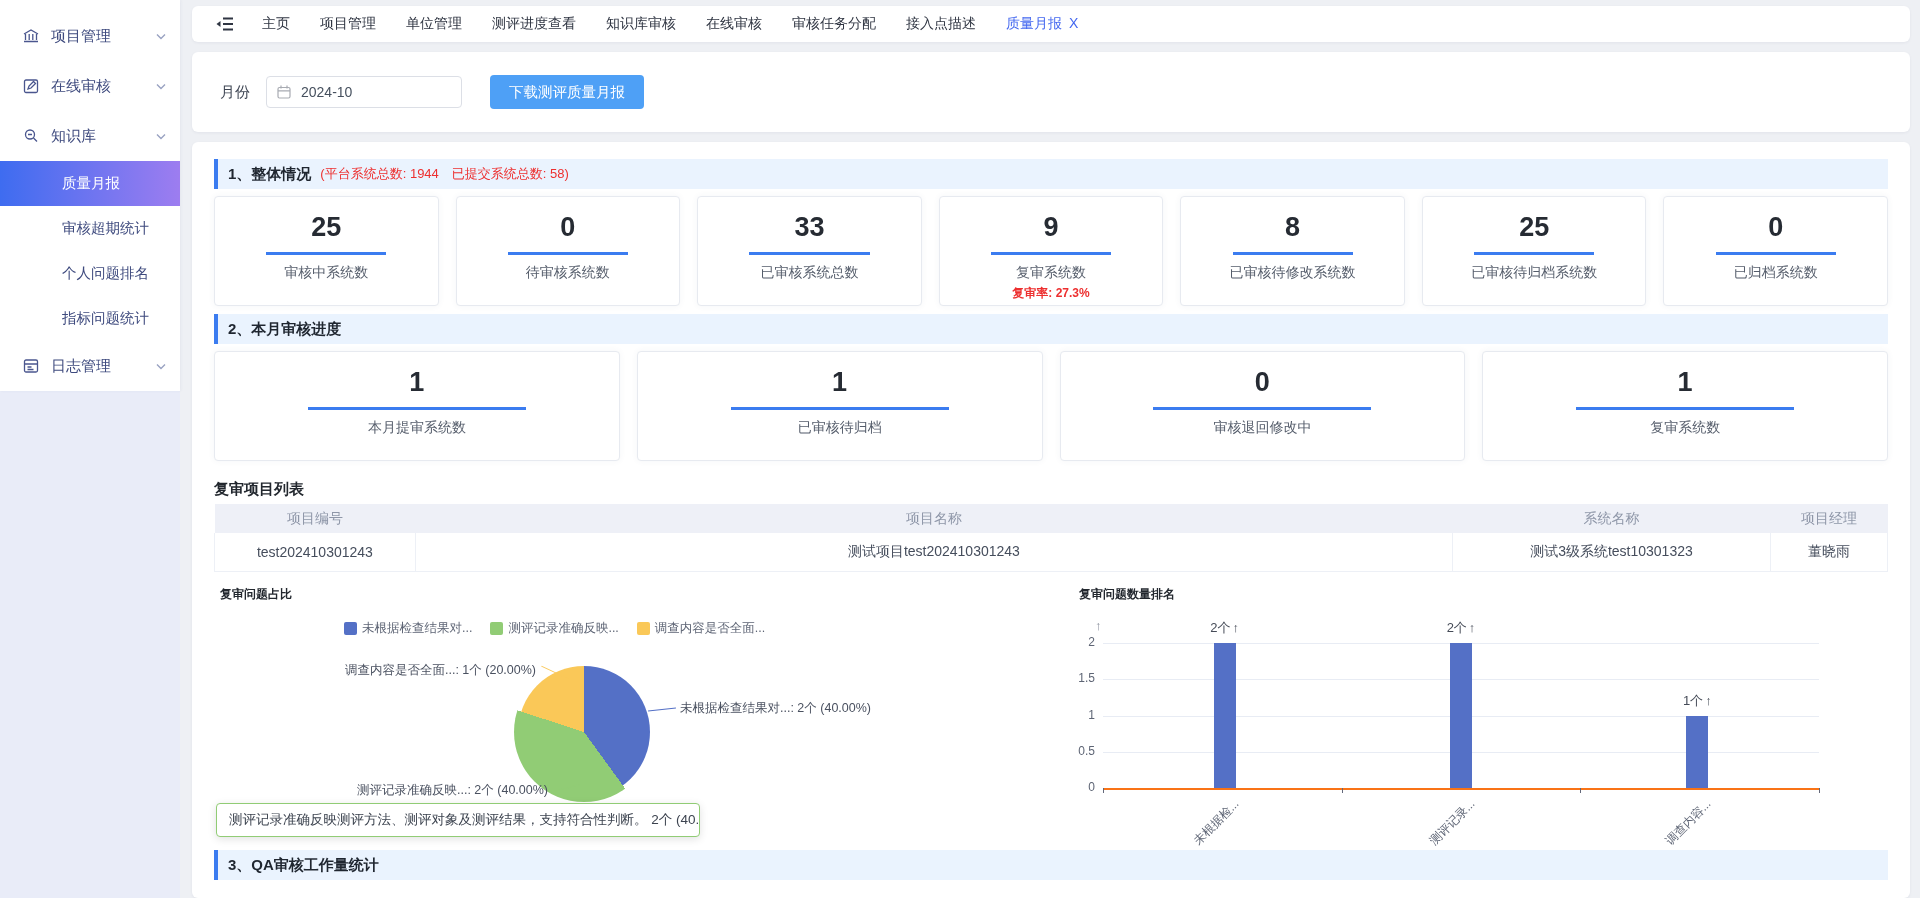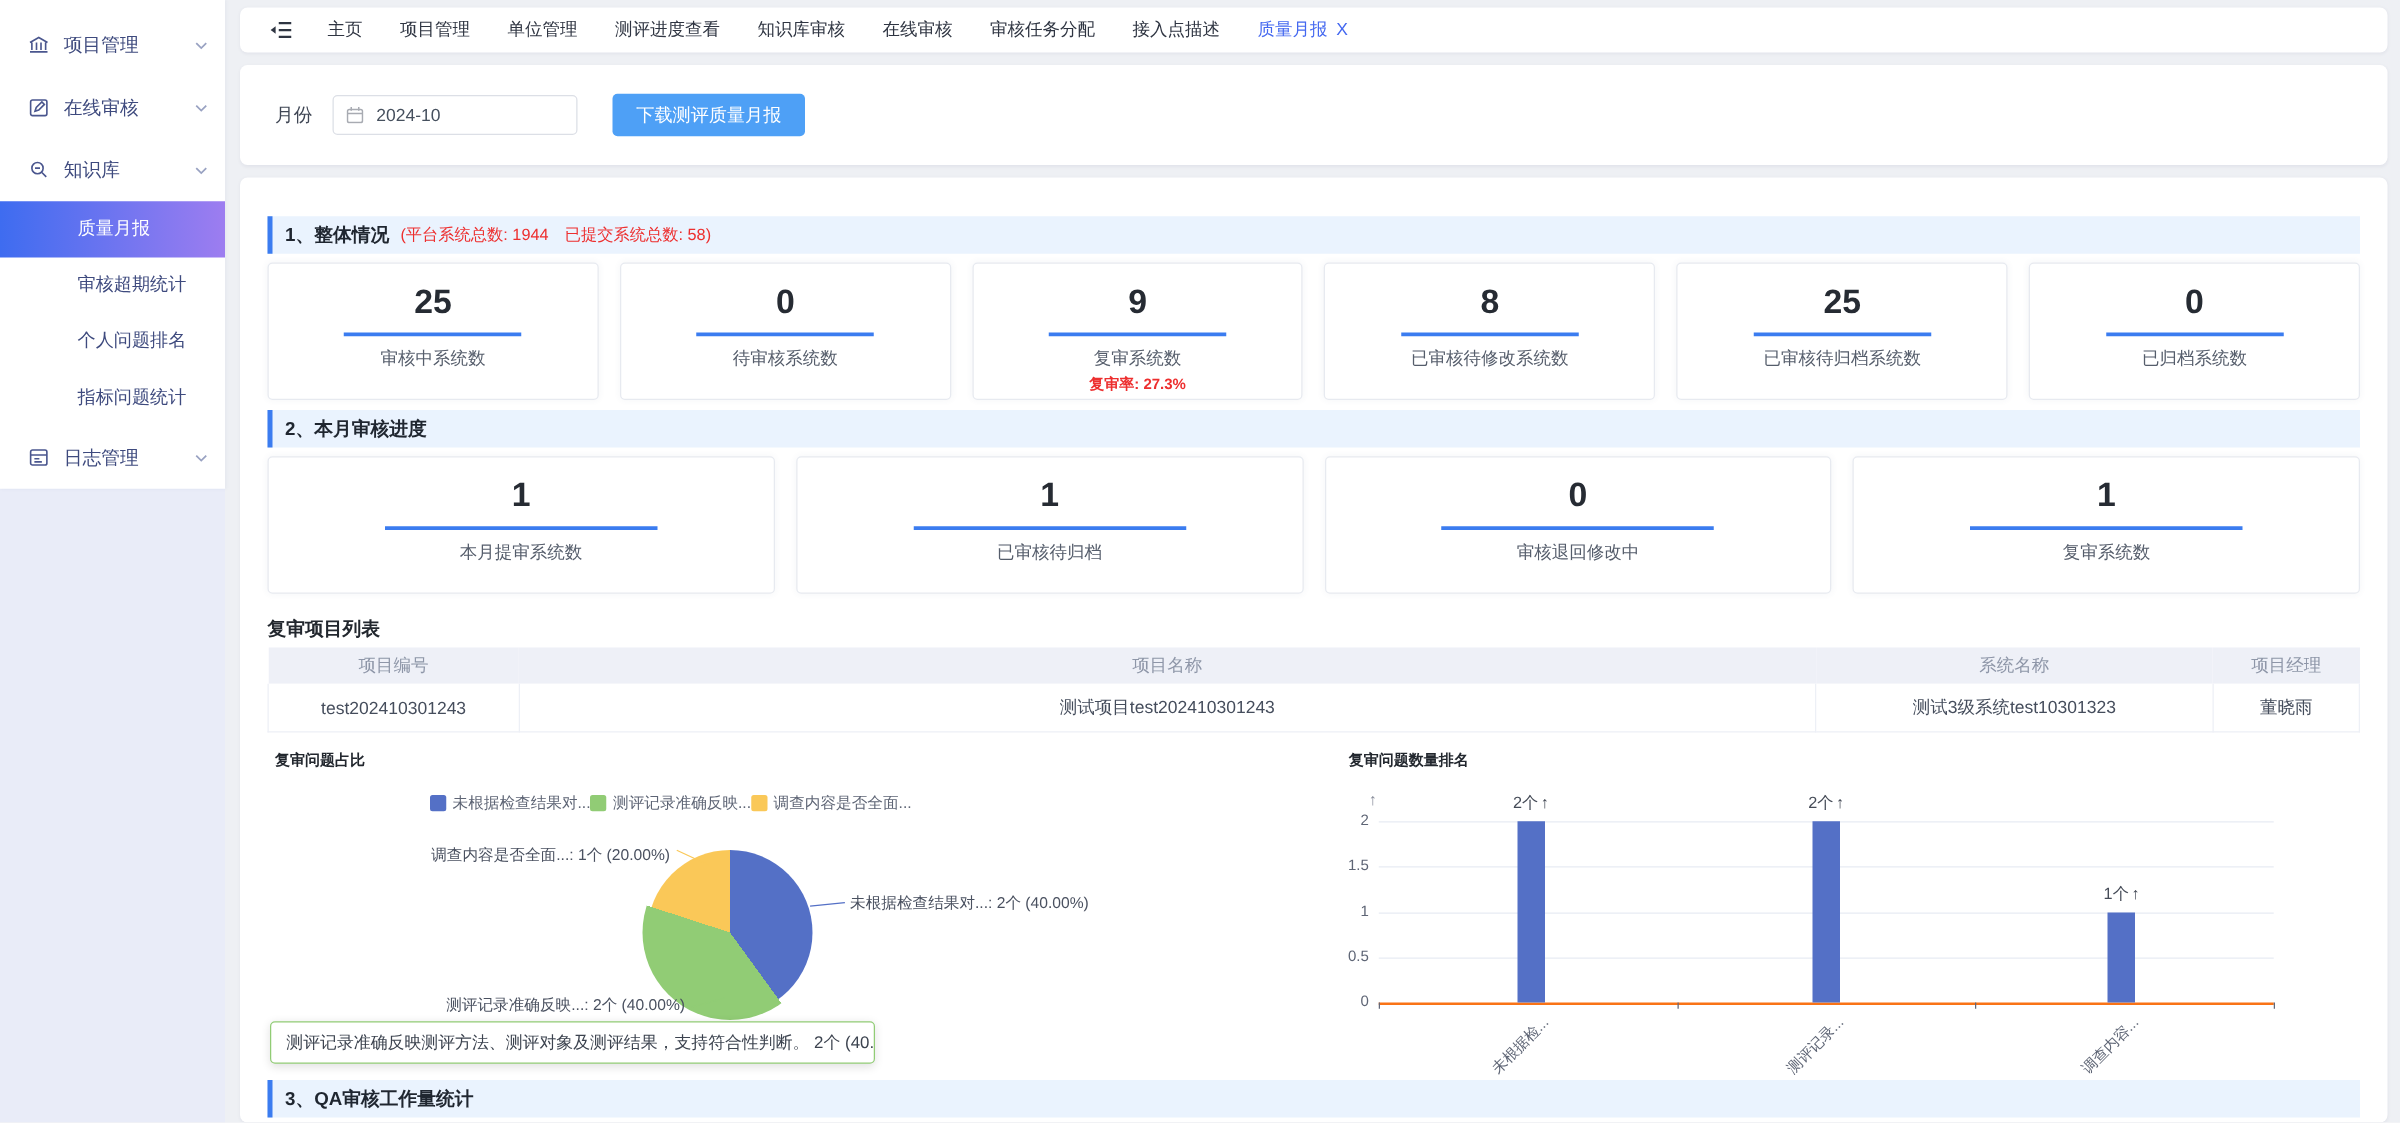--- a/index.html
+++ b/index.html
@@ -27,21 +27,21 @@
   .tab .close{margin-left:7px;}
   .filterbar{margin-top:10px;height:80px;display:flex;align-items:center;padding:0 28px;flex:none;}
   .f-label{font-size:15px;color:#3f4654;}
   .date-input{margin-left:16px;width:196px;height:32px;border:1px solid #dcdfe6;border-radius:4px;
     display:flex;align-items:center;padding:0 10px;gap:8px;background:#fff;box-sizing:border-box;}
   .date-input input{border:none;outline:none;font-size:14px;color:#46505e;width:100%;
     font-family:"Liberation Sans","DejaVu Sans",sans-serif;background:transparent;}
   .btn-primary{margin-left:28px;background:#4ea0f6;color:#fff;border:none;border-radius:4px;
     height:34px;padding:0 19px;font-size:14.5px;cursor:pointer;
     font-family:"Liberation Sans","DejaVu Sans",sans-serif;text-align:center;}
-  .content{margin-top:10px;flex:1;padding:31px 22px;overflow:hidden;position:relative;}
+  .content{margin-top:10px;flex:1;padding:17px 22px;overflow:hidden;position:relative;}
   
   .section-header{background:#eaf3fe;border-left:4px solid #3b7cf0;height:30px;display:flex;
     align-items:center;padding-left:10px;margin-bottom:7px;}
   .sec-title{font-weight:bold;font-size:15px;color:#1f2630;}
   .sec-annotation{color:#ed2f2f;font-size:13px;margin-left:9px;}
   
   .cards{display:flex;gap:17px;margin-bottom:8px;}
   .card{flex:1;border:1px solid #e7eaf0;border-radius:4px;box-shadow:0 0 6px rgba(60,80,120,.06);
     text-align:center;padding-top:16px;height:110px;box-sizing:border-box;background:#fff;}
   .card-num{font-size:27px;font-weight:bold;color:#262b33;line-height:1.1;}
@@ -52,21 +52,21 @@
   .table-title{font-weight:bold;font-size:15px;color:#22272e;margin:19px 0 5px;}
   table{width:100%;border-collapse:collapse;table-layout:fixed;margin-bottom:10px;}
   thead th{background:#eef0f7;color:#8e96a8;font-weight:normal;font-size:14px;height:27px;text-align:center;}
   tbody td{height:36px;font-size:14px;color:#454d5c;text-align:center;background:#fff;
     border:1px solid #edf0f6;border-top:none;}
   
   .charts-row{display:flex;height:268px;}
   .chart-half{flex:1;position:relative;}
   .chart-title{position:absolute;left:6px;top:4px;font-weight:bold;font-size:12px;color:#22272e;}
   .bar-half .chart-title{left:28px;}
-  .legend{position:absolute;left:130px;top:38px;display:flex;gap:0;}
+  .legend{position:absolute;left:130px;top:38px;display:flex;gap:18px;}
   .lg-item{display:flex;align-items:center;gap:5px;font-size:12.5px;color:#5e6575;}
   .lg-sq{width:13px;height:13px;border-radius:2px;flex:none;}
   .pie-emph{position:absolute;left:300px;top:80px;width:140px;height:140px;border-radius:50%;}
   .pie{position:absolute;left:304px;top:84px;width:132px;height:132px;border-radius:50%;cursor:pointer;}
   .pie-label{position:absolute;font-size:12.5px;color:#4a5160;white-space:nowrap;}
   .pl-top{left:0;width:322px;top:80px;text-align:right;}
   .pl-right{left:466px;top:118px;}
   .pl-bottom{left:0;width:334px;top:200px;text-align:right;}
   .pl-line{position:absolute;height:0;border-top:1.5px solid;}
   .l-top{left:326px;top:90px;width:30px;transform:rotate(25deg);}
@@ -203,20 +203,25 @@
             <div class="card-num">25</div>
             <div class="card-line"></div>
             <div class="card-label">审核中系统数</div>
           </div>
           <div class="card">
             <div class="card-num">0</div>
             <div class="card-line"></div>
             <div class="card-label">待审核系统数</div>
           </div>
           <div class="card">
+            <div class="card-num">33</div>
+            <div class="card-line"></div>
+            <div class="card-label">已审核系统总数</div>
+          </div>
+          <div class="card">
             <div class="card-num">9</div>
             <div class="card-line"></div>
             <div class="card-label">复审系统数</div>
             <div class="card-sub">复审率: 27.3%</div>
           </div>
           <div class="card">
             <div class="card-num">8</div>
             <div class="card-line"></div>
             <div class="card-label">已审核待修改系统数</div>
           </div>

